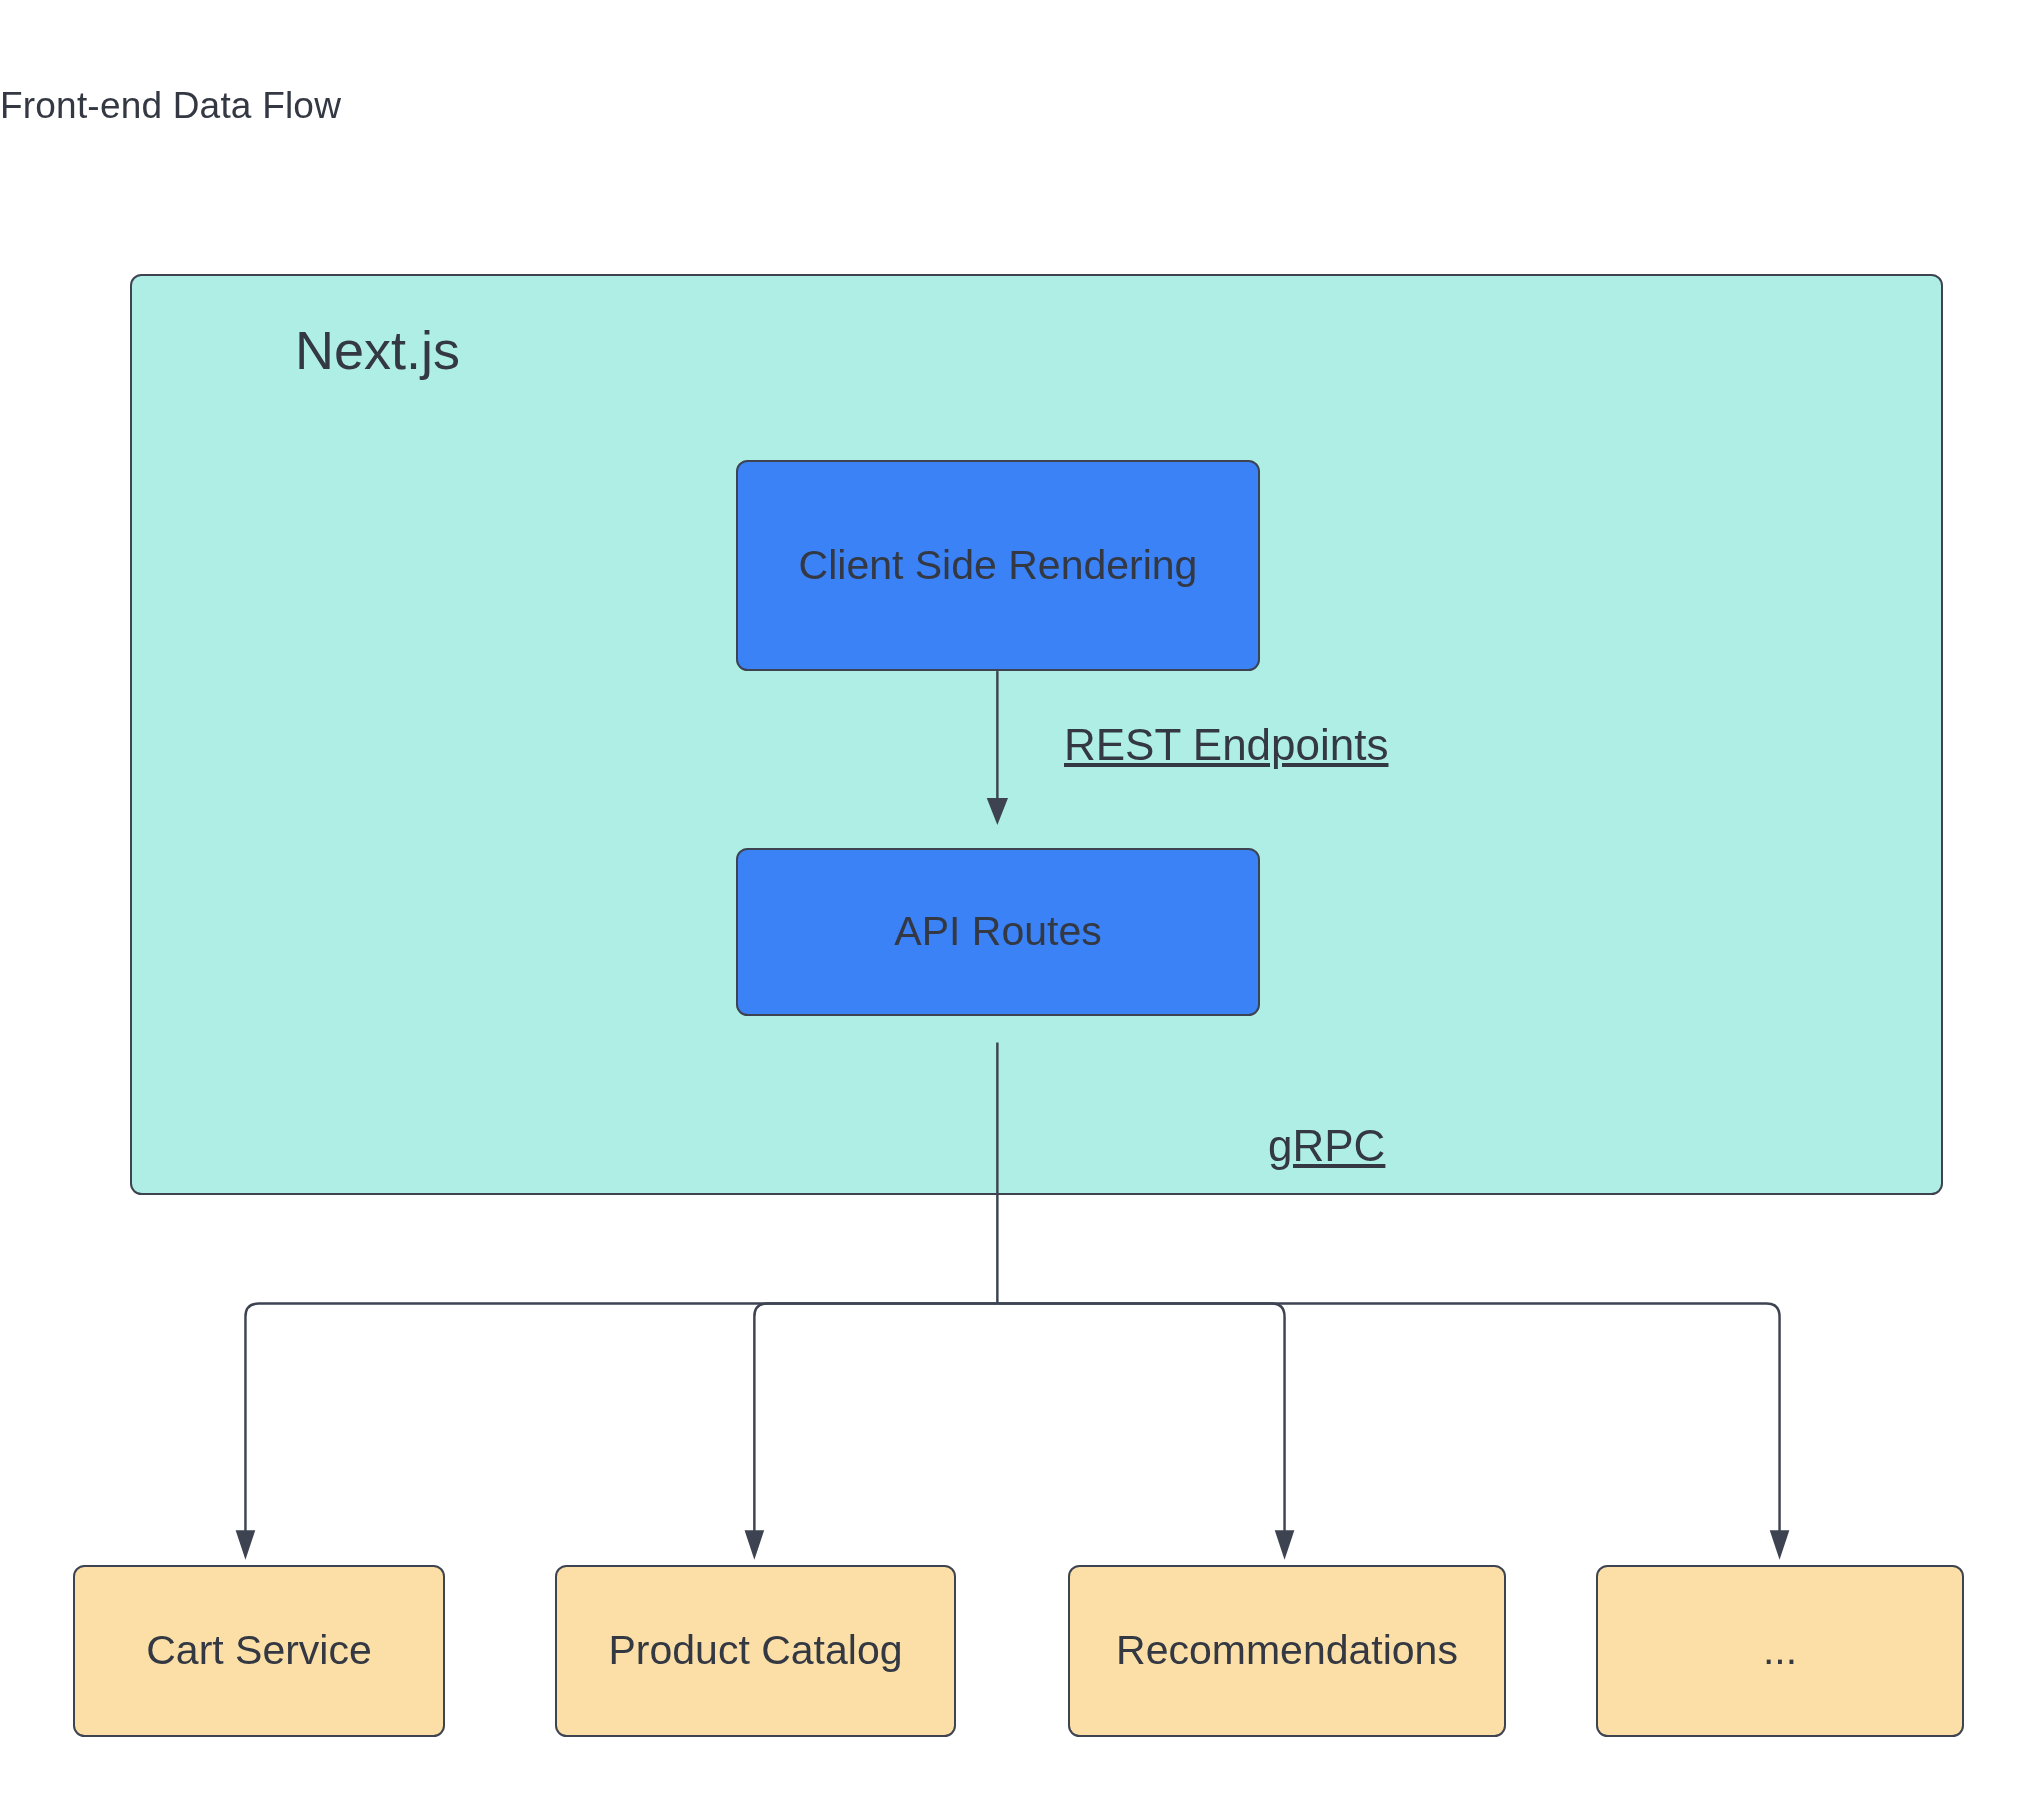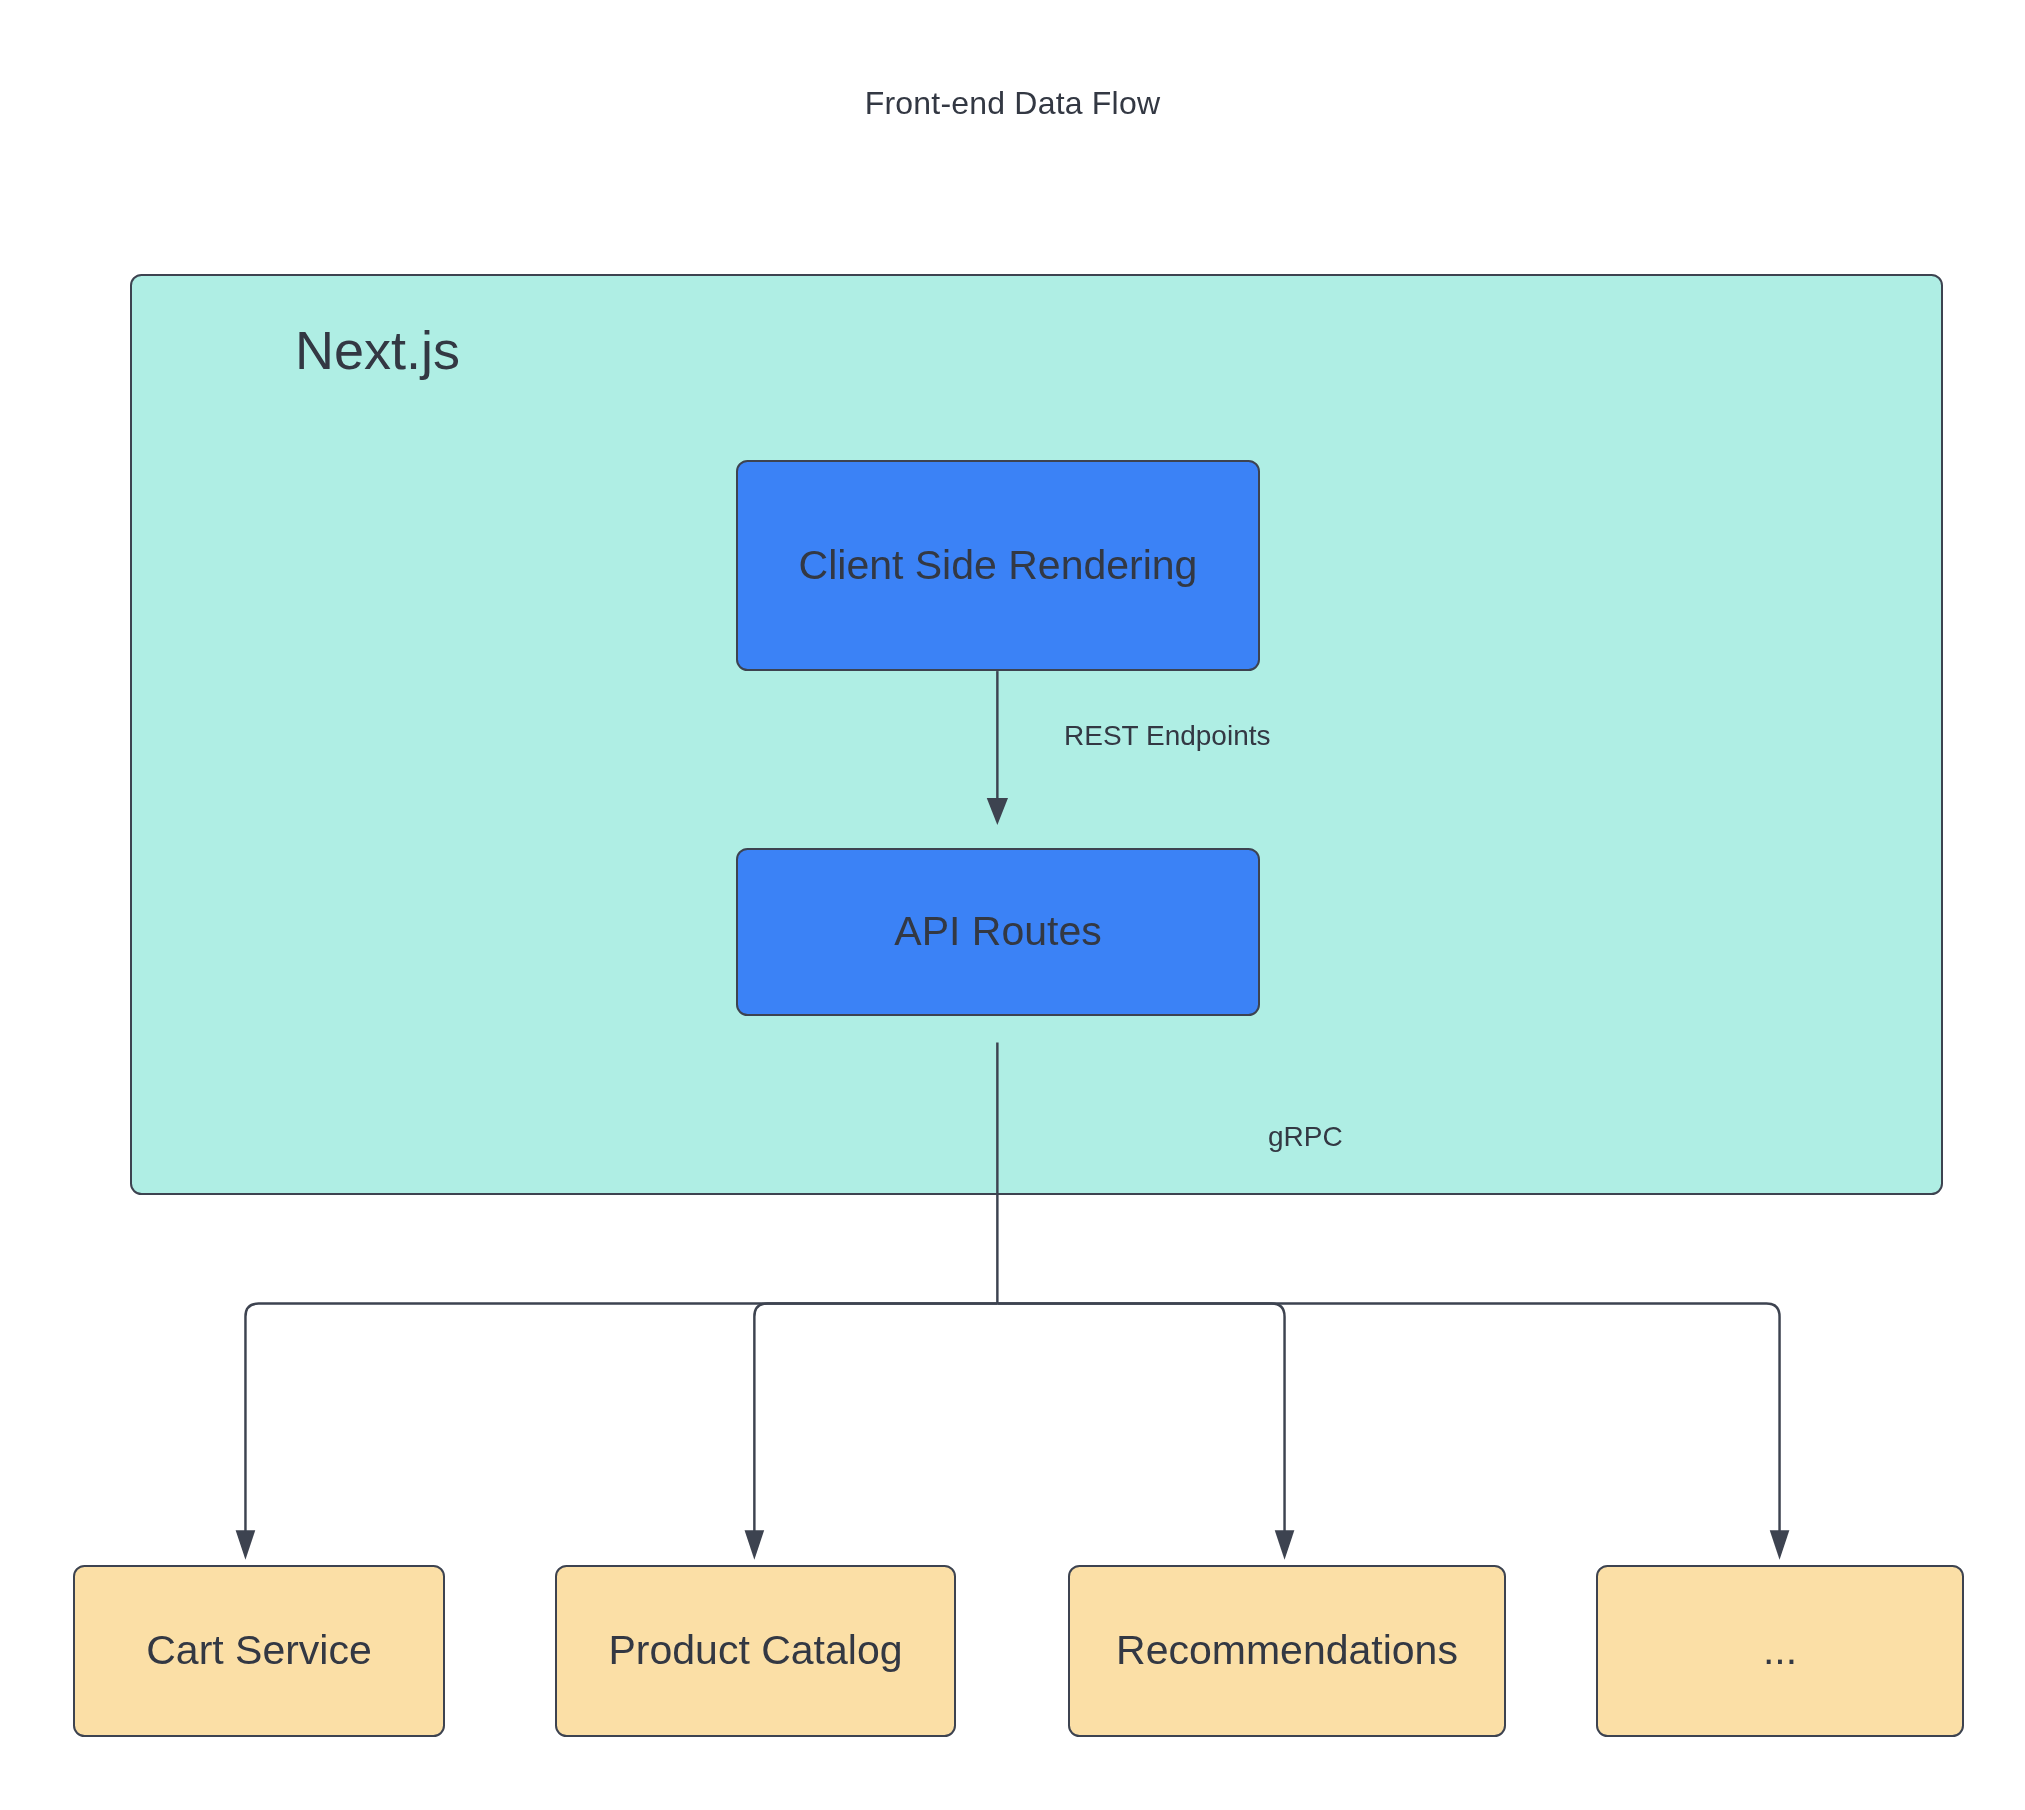--- a/index.html
+++ b/index.html
@@ -17,22 +17,22 @@
     background: #ffffff;
     overflow: hidden;
   }
 
   
   #diagram-title {
     position: absolute;
     left: 0;
     top: 85px;
     width: 2025px;
-    text-align: center;
-    font-size: 32px;
+    text-align: left;
+    font-size: 37px;
     color: #333843;
     letter-spacing: 0.2px;
     white-space: nowrap;
   }
 
   
   #nextjs-container {
     position: absolute;
     left: 130px;
     top: 274px;
@@ -75,23 +75,24 @@
   #node-api  { left: 736px;  top: 848px; width: 524px; height: 168px; }
 
   #node-cart { left: 61px;   top: 1565px; width: 372px; height: 172px; margin-left: 12px; }
   #node-prod { left: 555px;  top: 1565px; width: 401px; height: 172px; }
   #node-reco { left: 1068px; top: 1565px; width: 438px; height: 172px; }
   #node-more { left: 1596px; top: 1565px; width: 368px; height: 172px; }
 
   
   .edge-label {
     position: absolute;
-    font-size: 28px;
+    font-size: 44px;
     color: #333843;
     white-space: nowrap;
+    text-decoration: underline;
   }
   #label-rest { left: 1064px; top: 720px; }
   #label-grpc { left: 1268px; top: 1121px; }
 
   
   #connectors {
     position: absolute;
     left: 0;
     top: 0;
     width: 2025px;

